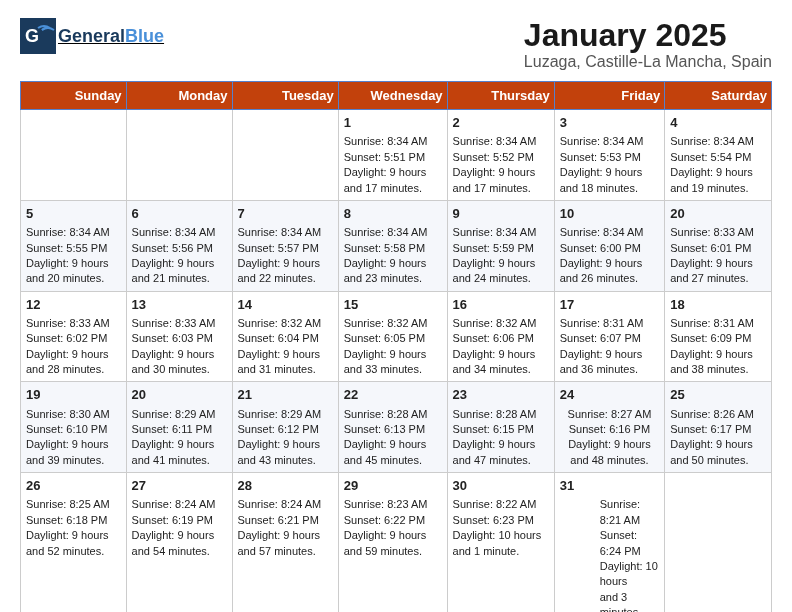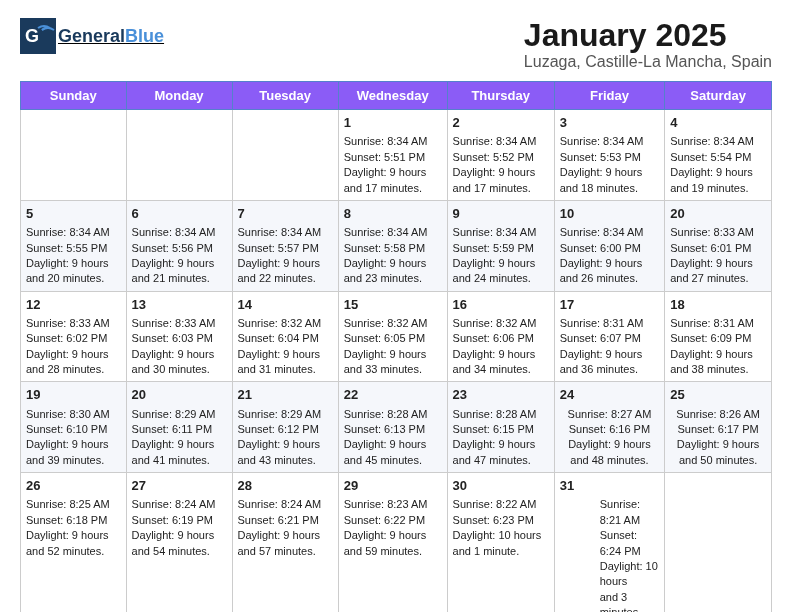--- a/index.html
+++ b/index.html
@@ -32,26 +32,26 @@
       font-size: 16px;
       color: #555;
       font-weight: normal;
     }
     .calendar {
       width: 100%;
       border-collapse: collapse;
       border: 1px solid #ccc;
     }
     .calendar th {
-      background: #8b5cf6;
+      background: #c2410c;
       color: #fff;
       font-size: 13px;
       font-weight: bold;
       padding: 6px 4px;
-      text-align: center;
+      text-align: right;
       border: 1px solid #5580cc;
     }
     .calendar td {
       vertical-align: top;
       border: 1px solid #ccc;
       padding: 4px 5px;
       width: 113px;
       min-height: 80px;
       background: #fff;
       font-size: 10.5px;
@@ -318,21 +318,21 @@
           </td>
           <td>
             <span class="day-num">24</span>
             <div class="day-info" style="white-space: pre-line; text-align: center;">Sunrise: 8:27 AM
 Sunset: 6:16 PM
 Daylight: 9 hours
 and 48 minutes.</div>
           </td>
           <td>
             <span class="day-num">25</span>
-            <div class="day-info" style="white-space: pre-line; text-align: center;">Sunrise: 8:26 AM
+            <div class="day-info" style="white-space: pre-line;">Sunrise: 8:26 AM
 Sunset: 6:17 PM
 Daylight: 9 hours
 and 50 minutes.</div>
           </td>
         </tr>
         <tr>
           <td>
             <span class="day-num">26</span>
             <div class="day-info" style="white-space: pre-line;">Sunrise: 8:25 AM
 Sunset: 6:18 PM

